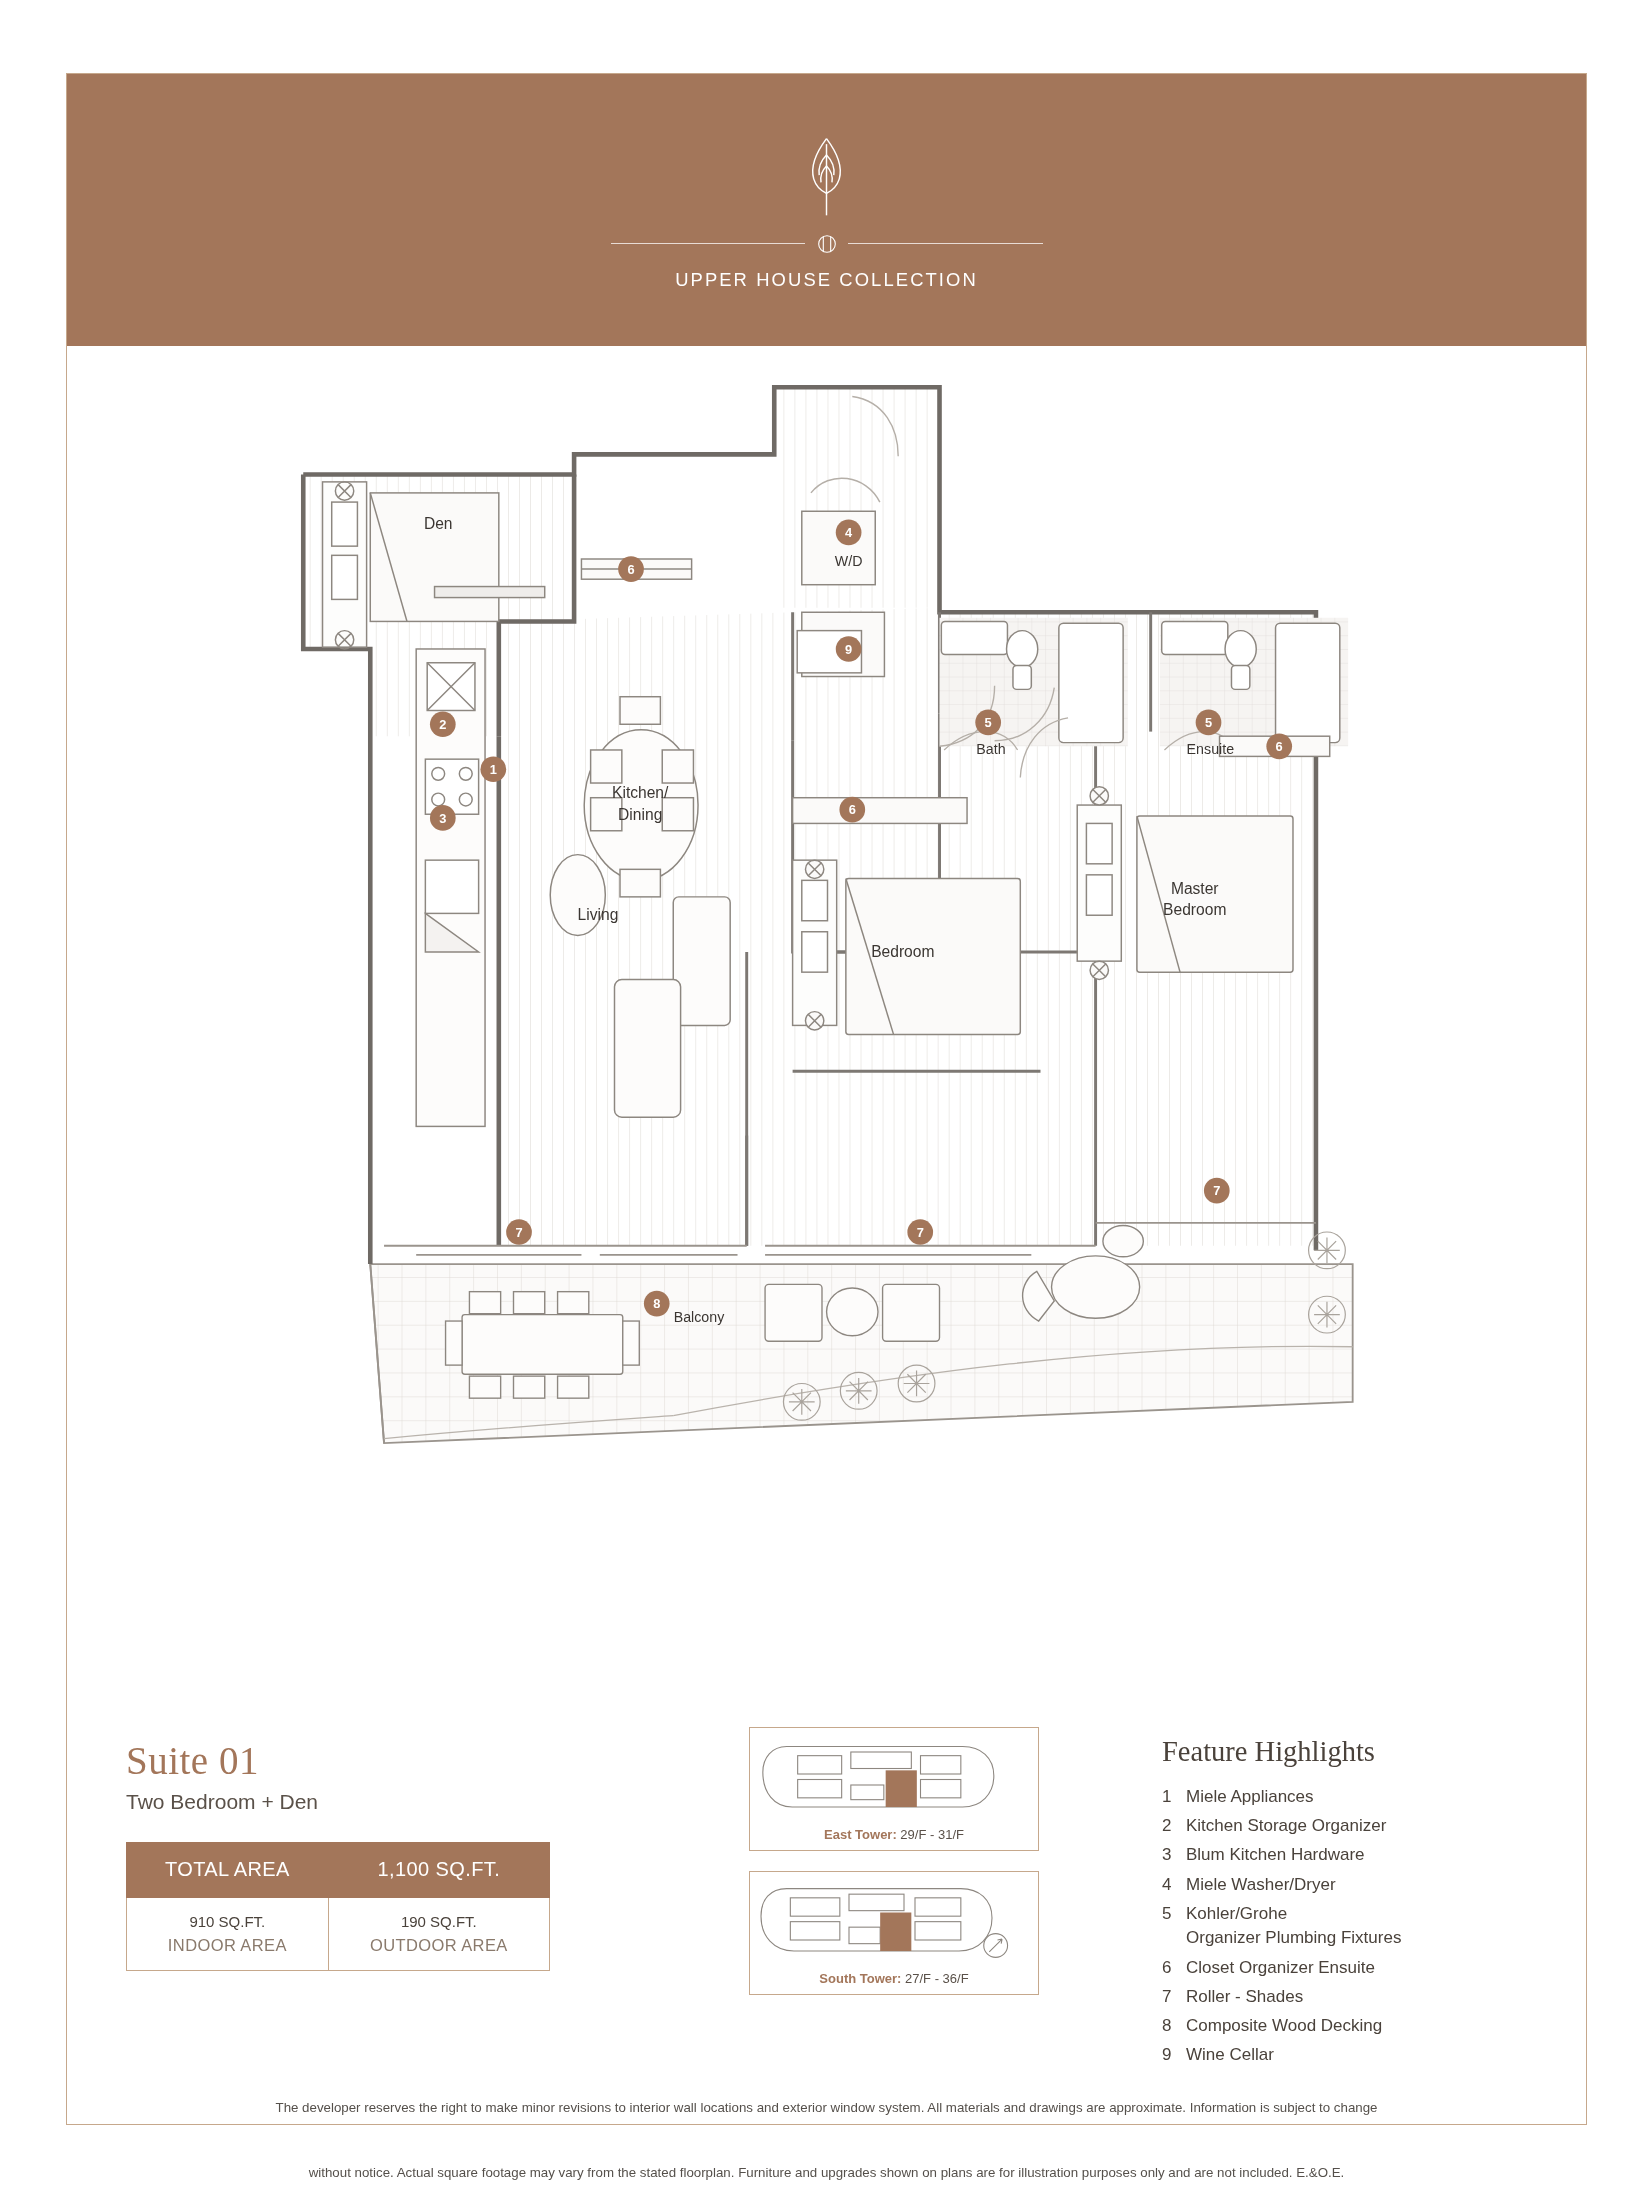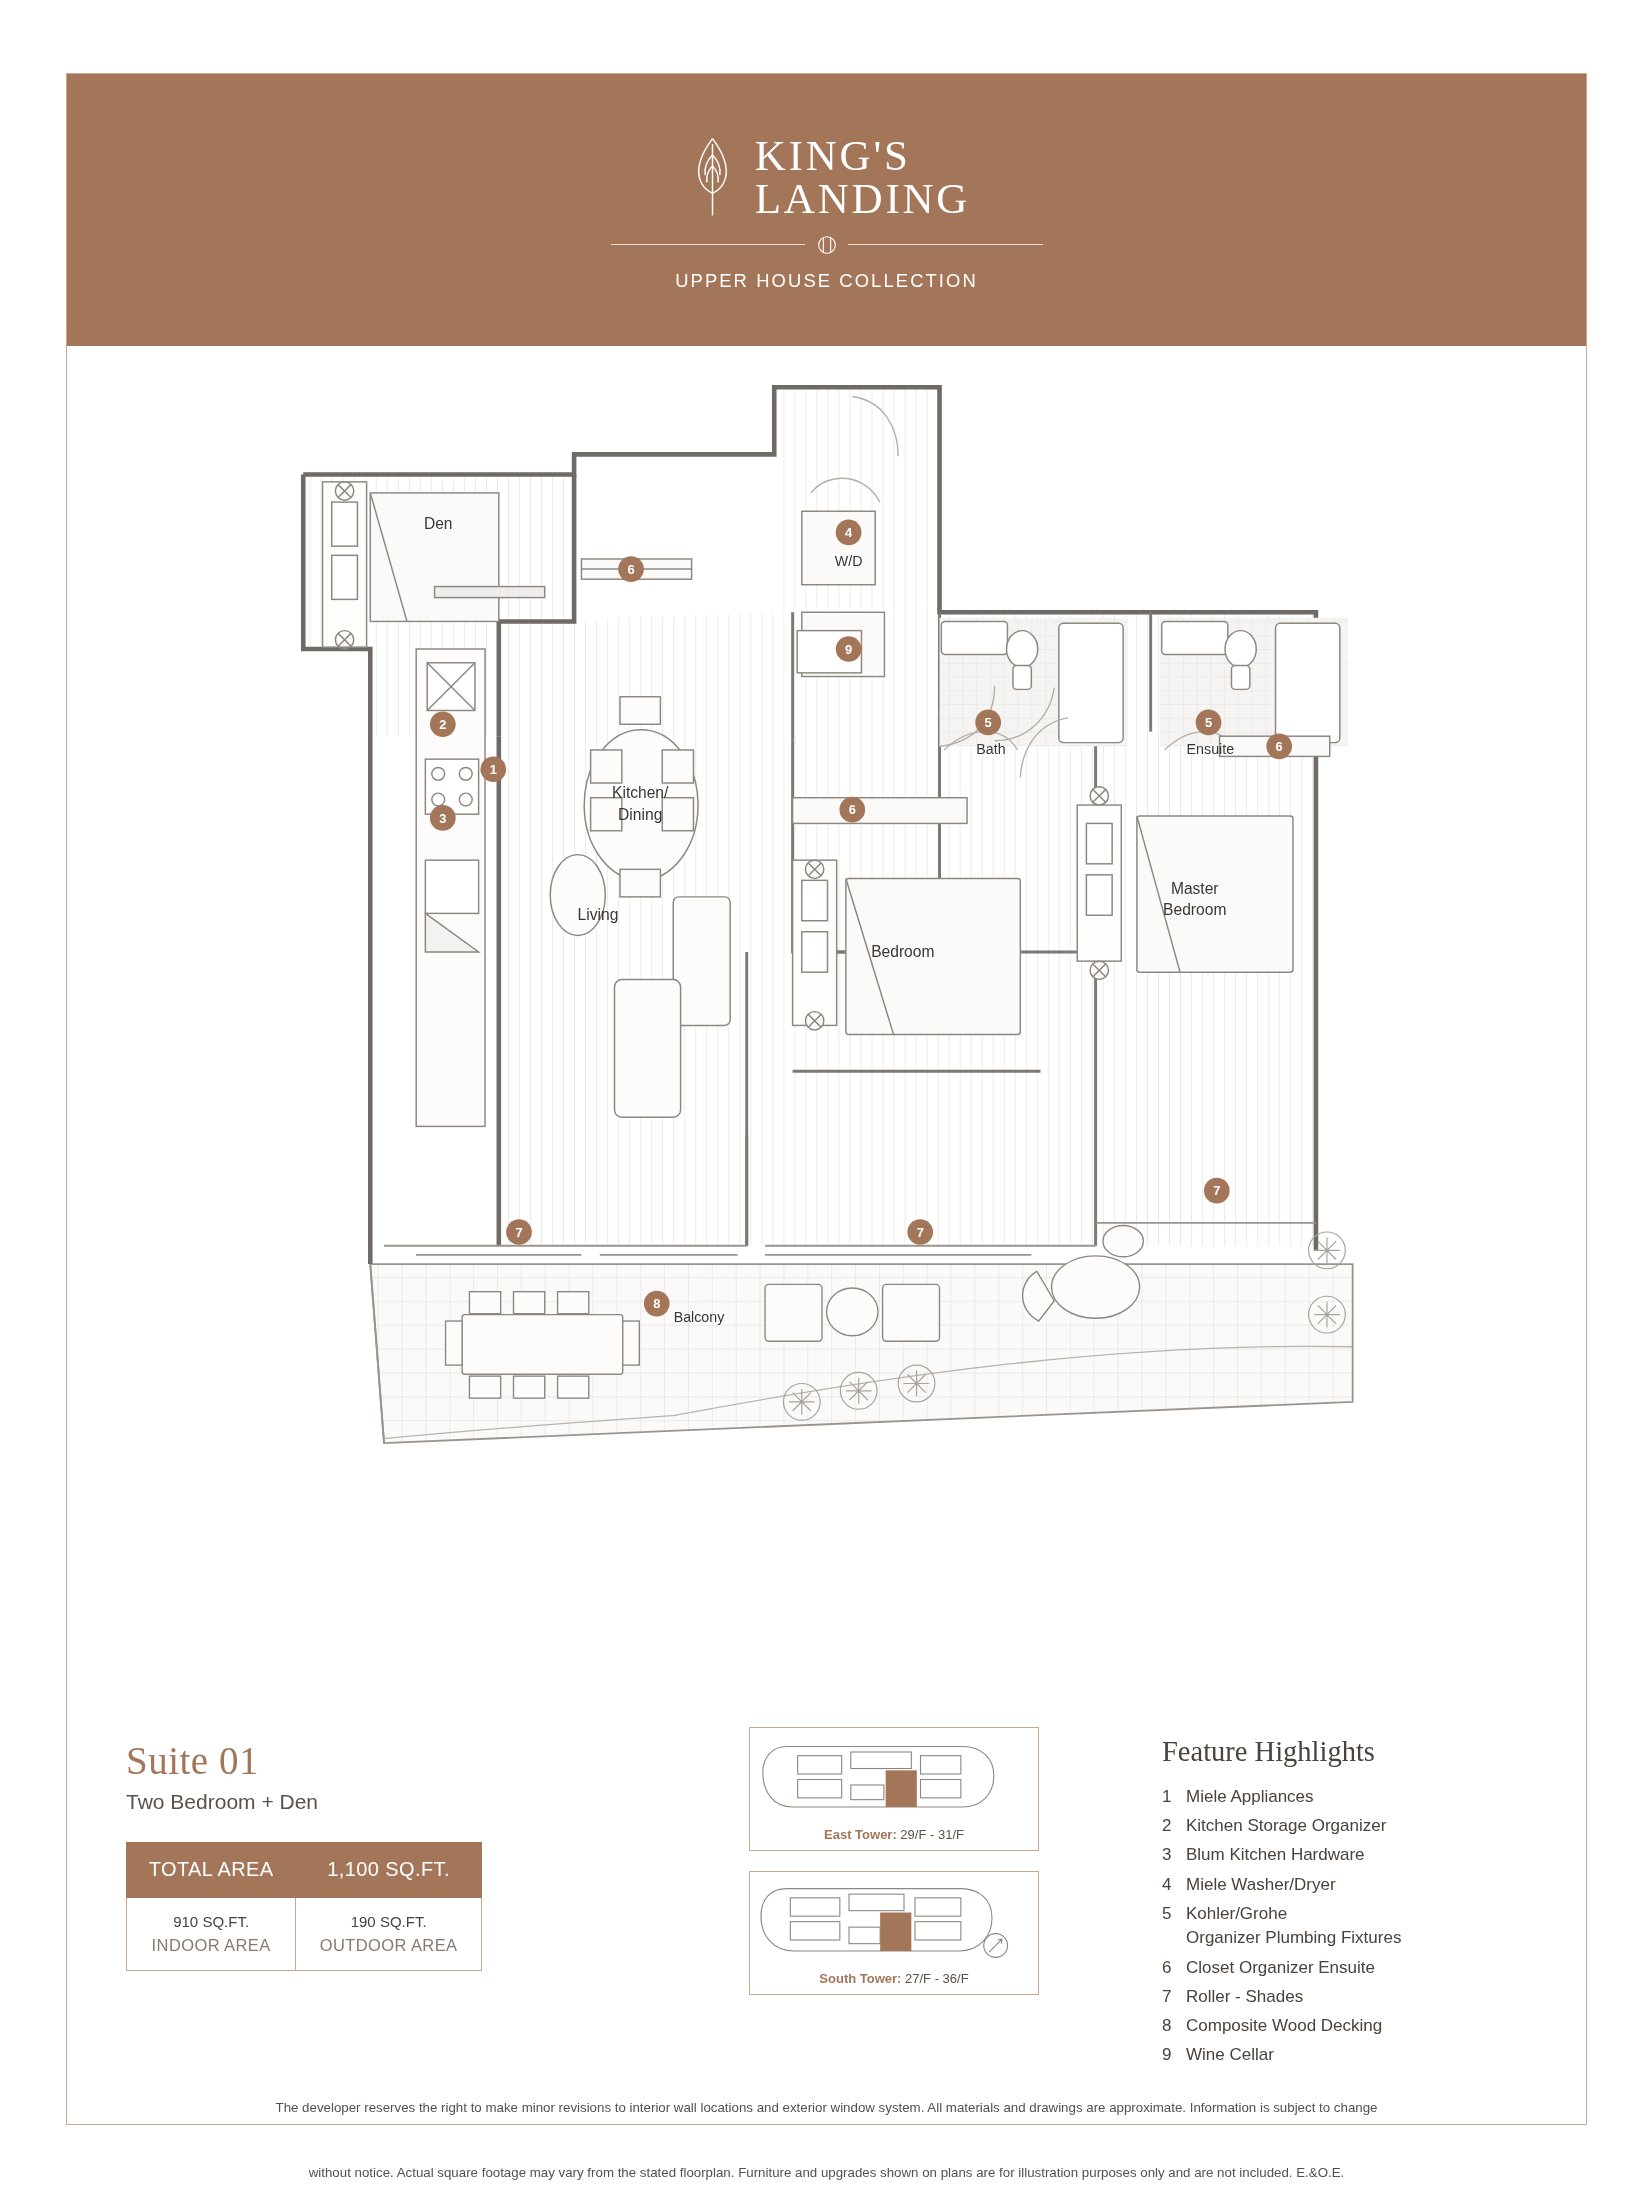--- a/index.html
+++ b/index.html
@@ -143,21 +143,21 @@
   }
   .suite-sub {
     font-family: Liberation Sans, sans-serif;
     font-size: 21px;
     color: #5a5149;
     margin: 7.3px 0 0 0;
     font-weight: normal;
   }
   .area-table {
     margin-top: 27.5px;
-    width: 356px;
+    width: 424px;
     border: 0.9px solid #c6a88c;
     border-collapse: collapse;
   }
   .area-table td {
     border: 0.9px solid #c6a88c;
     text-align: center;
     font-size: 19px;
     color: #4a423b;
     padding: 14.7px 3.7px;
   }
@@ -261,24 +261,20 @@
         <g fill="none" stroke="#ffffff" stroke-width="1.6">
           <path d="M32 4 C20 20 14 34 18 48 C21 58 28 62 32 64"></path>
           <path d="M32 4 C44 20 50 34 46 48 C43 58 36 62 32 64"></path>
           <path d="M32 10 L32 88"></path>
           <path d="M32 22 C26 28 23 36 24 44"></path>
           <path d="M32 22 C38 28 41 36 40 44"></path>
           <path d="M32 34 C27 39 25 46 26 52"></path>
           <path d="M32 34 C37 39 39 46 38 52"></path>
         </g>
       </svg>
-      <div class="brand">
-        <span class="l1">KING'S</span>
-        <span class="l2">LANDING</span>
-      </div>
     </div>
     <div class="divider-row">
       <div class="bar"></div>
       <svg class="emblem" viewBox="0 0 26 26">
         <circle cx="13" cy="13" r="9" fill="none" stroke="#ffffff" stroke-width="1.2"></circle>
         <path d="M9 5 L9 21 M17 5 L17 21" stroke="#ffffff" stroke-width="1.2"></path>
       </svg>
       <div class="bar"></div>
     </div>
     <div class="sub-title">UPPER HOUSE COLLECTION</div>

